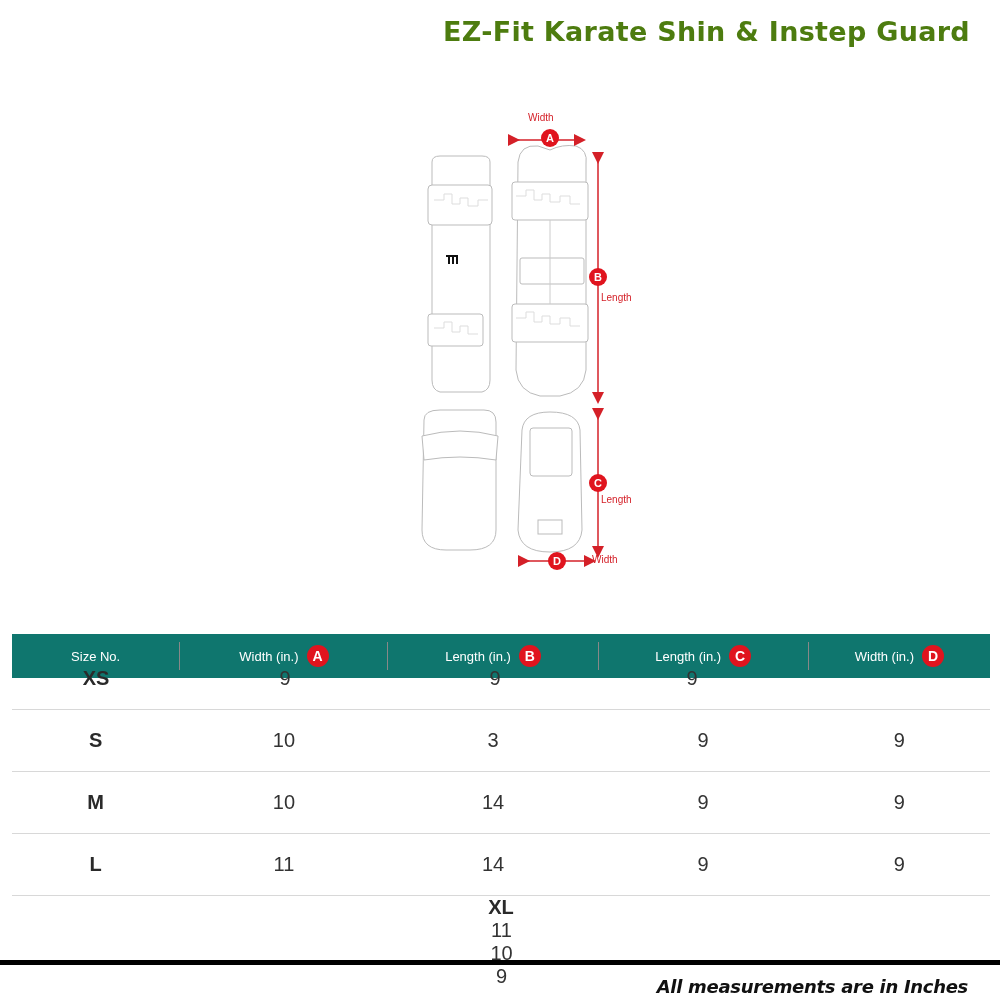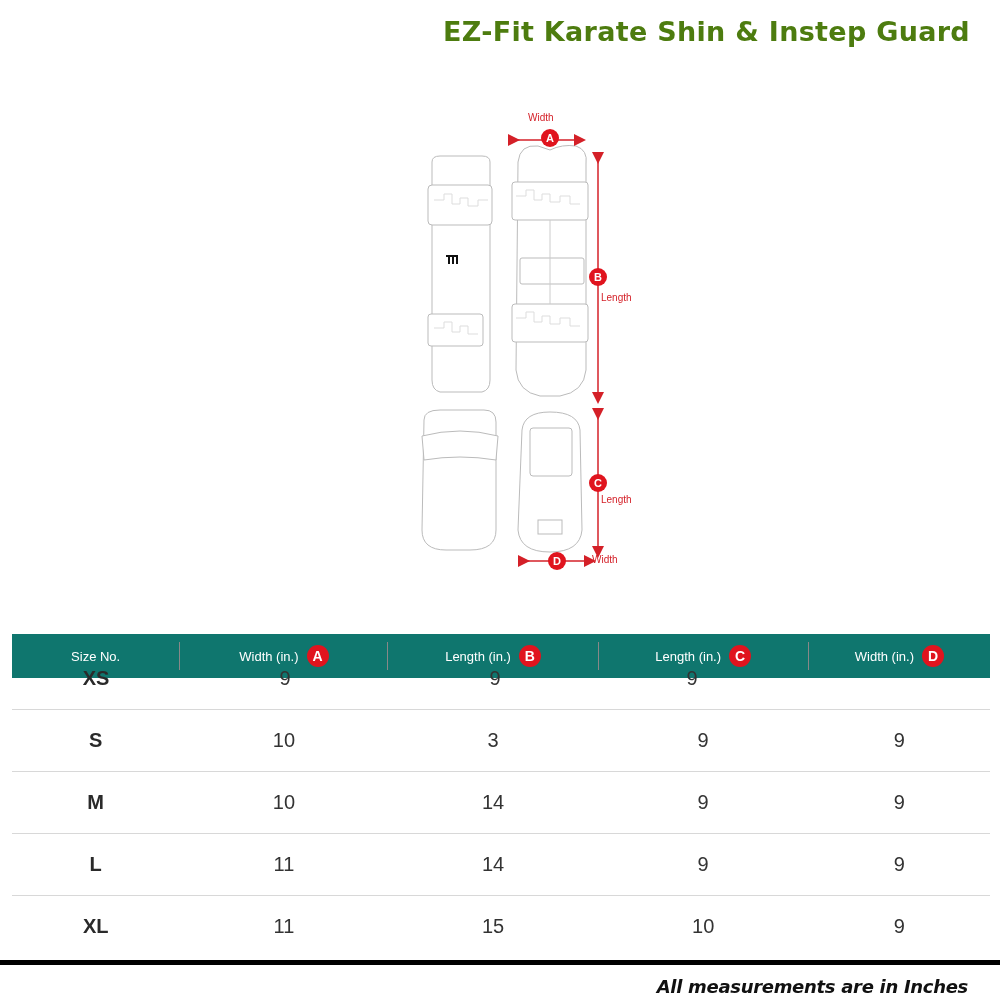--- a/index.html
+++ b/index.html
@@ -7,21 +7,21 @@
   .title { position: absolute; right: 30px; top: 16px; font-family: "DejaVu Sans", sans-serif; font-weight: bold; font-size: 27px; color: #4d7c0f; letter-spacing: 0.3px; }
   .diagram { position: absolute; left: 400px; top: 100px; width: 280px; height: 480px; }
   .diagram svg { width: 280px; height: 480px; }
   .dim-label { position: absolute; color: #d42028; font-size: 10px; font-family: "Liberation Sans", sans-serif; }
   .badge { display: inline-flex; align-items: center; justify-content: center; width: 22px; height: 22px; border-radius: 50%; background: #e0141e; color: #fff; font-weight: bold; font-size: 14px; font-family: "Liberation Sans", sans-serif; }
   .table-header { position: absolute; left: 12px; top: 598px; width: 978px; height: 44px; background: #0f766e; display: flex; align-items: center; margin-top: 36px; }
   .th { color: #fff; font-size: 13px; display: flex; align-items: center; justify-content: center; gap: 8px; height: 100%; position: relative; }
   .th-sep { width: 1px; height: 28px; background: #888; }
   .rows { position: absolute; left: 12px; top: 648px; width: 978px; }
   .row { display: flex; height: 61px; align-items: center; border-bottom: 1.5px solid #d8d8d8; }
-  .row:last-child { border-bottom: none; }
+  .row:last-child { border-bottom: none; flex-direction: column; }
   .cell { text-align: center; font-size: 20px; color: #333; }
   .cell.size { font-weight: bold; color: #2a2a2a; }
   .bottom-rule { position: absolute; left: 0; top: 960px; width: 1000px; height: 5px; background: #000; }
   .footnote { position: absolute; right: 32px; top: 976px; font-size: 18px; font-style: italic; font-weight: bold; color: #111; font-family: "DejaVu Sans", sans-serif; letter-spacing: -0.3px; }
   .c0 { width: 168px; } .c1 { width: 208px; } .c2 { width: 210px; } .c3 { width: 210px; } .c4 { width: 182px; }
 </style>
 </head>
 <body>
 
 <div class="title">EZ-Fit Karate Shin &amp; Instep Guard</div>
@@ -145,20 +145,19 @@
   <div class="row">
     <div class="cell size c0">L</div>
     <div class="cell c1" style="margin-left:1px">11</div>
     <div class="cell c2" style="margin-left:1px">14</div>
     <div class="cell c3" style="margin-left:1px">9</div>
     <div class="cell c4" style="margin-left:1px">9</div>
   </div>
   <div class="row">
     <div class="cell size c0">XL</div>
     <div class="cell c1" style="margin-left:1px">11</div>
-    <div class="cell c2" style="margin-left:1px">15</div>
     <div class="cell c3" style="margin-left:1px">10</div>
     <div class="cell c4" style="margin-left:1px">9</div>
   </div>
 </div>
 
 <div class="bottom-rule"></div>
 <div class="footnote">All measurements are in Inches</div>
 
 </body></html>

